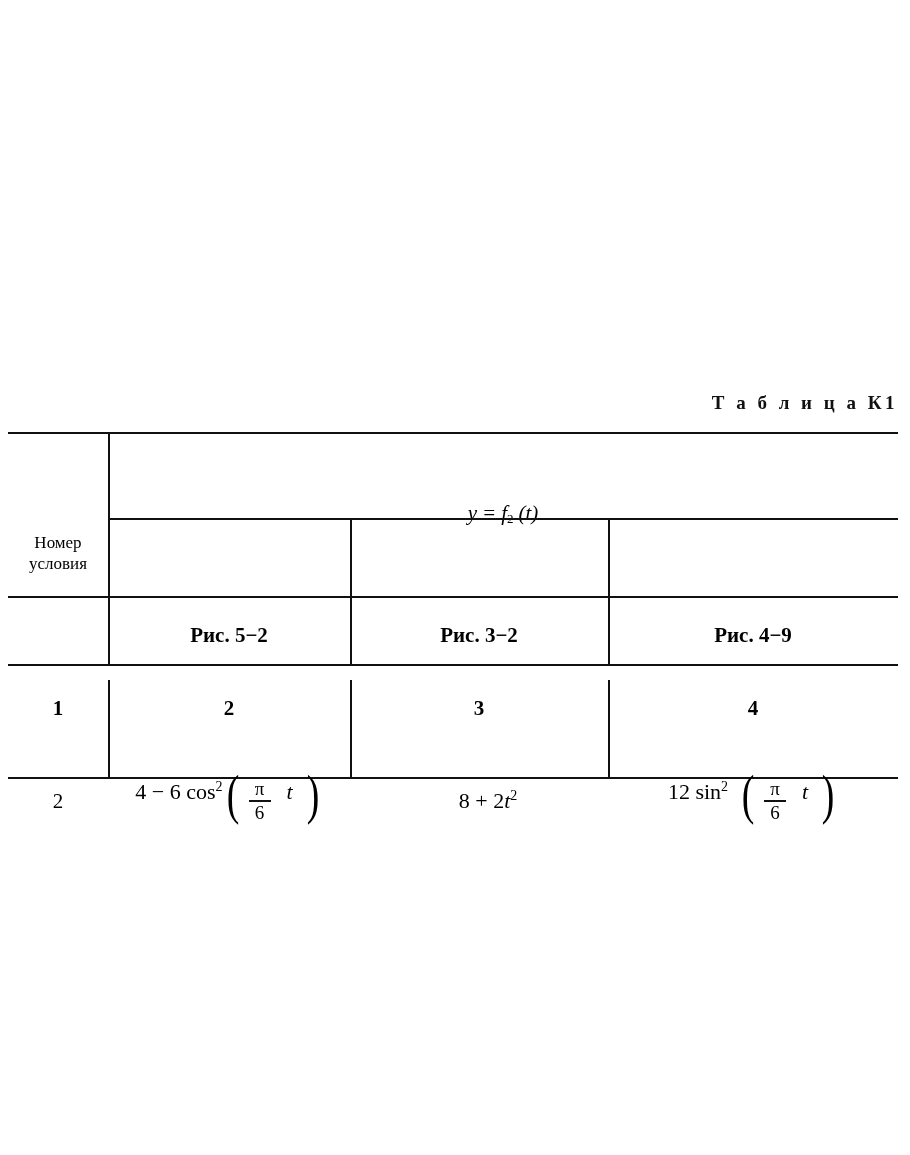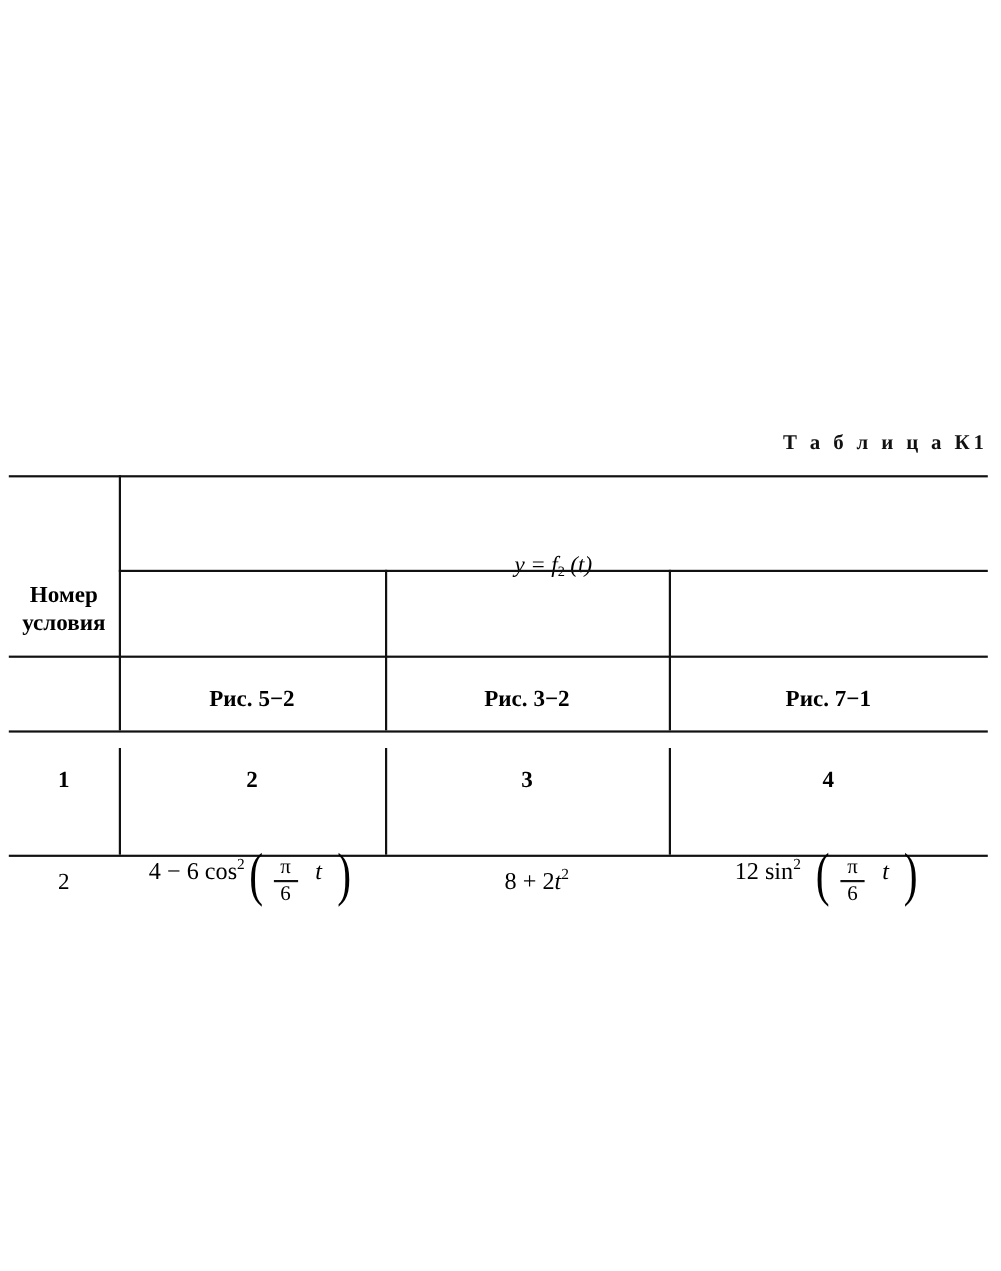--- a/index.html
+++ b/index.html
@@ -69,23 +69,23 @@
   }
   .hrule.thin { height: 2px; }
 
   .vrule {
     position: absolute;
     background: #111;
     width: 2px;
   }
 
   .cell-num-head {
-    font-size: 21px;
+    font-size: 17px;
     line-height: 1.25;
-    font-weight: bold;
+    font-weight: normal;
   }
 
   .head-y {
     font-size: 21px;
     font-style: italic;
   }
   .head-y .fn {
     font-style: italic;
   }
   .head-y sub {
@@ -207,21 +207,21 @@
           <td colspan="3" style="height:86px;">
             <span class="head-y">
               <i class="fn">y</i><span class="spacer-xs"></span><span>=</span><span class="spacer-xs"></span><i class="fn">f</i><sub>2</sub><span class="spacer-xs"></span><i>(t)</i>
             </span>
           </td>
         </tr>
 
         <tr style="height:78px;">
           <td class="fig-head">Рис. 5−2</td>
           <td class="fig-head">Рис. 3−2</td>
-          <td class="fig-head">Рис. 7−1</td>
+          <td class="fig-head">Рис. 4−9</td>
         </tr>
 
         <tr class="row-numbers" style="height:68px;">
           <td>1</td>
           <td>2</td>
           <td>3</td>
           <td>4</td>
         </tr>
 
         <tr class="formula-row">

